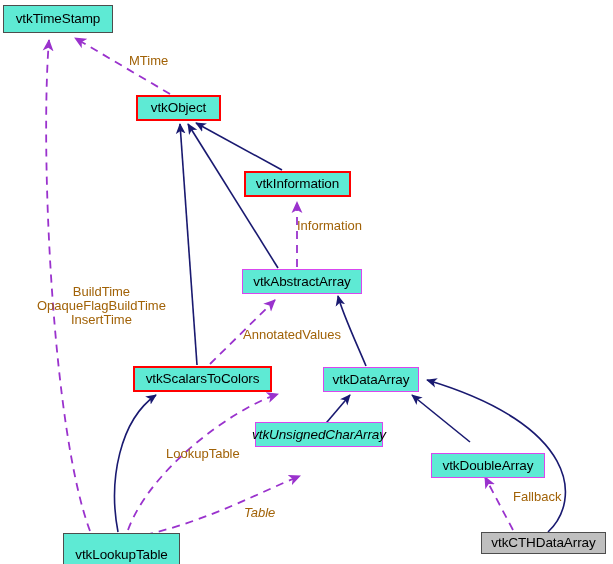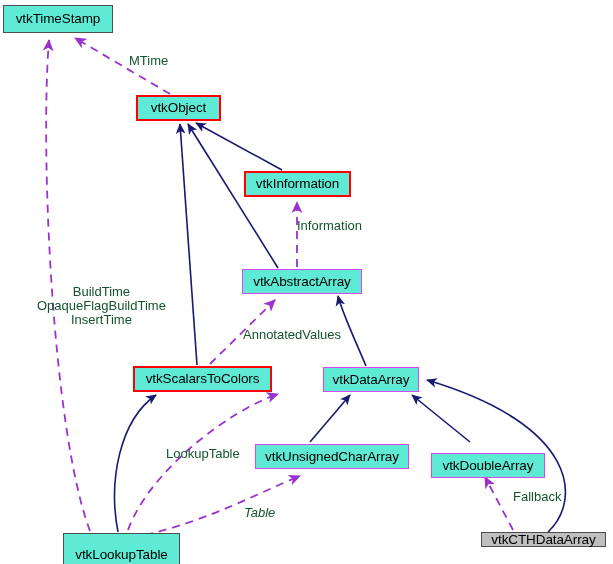--- a/index.html
+++ b/index.html
@@ -39,21 +39,21 @@
     white-space: nowrap;
     line-height: 1;
   }
   .node-box.border-black { border: 1px solid #d946ef; }
   .node-box.border-red   { border: 2px solid #ff0000; }
   .node-box.border-gray  { border: 1.6px solid #4d4d4d; }
   .node-box.fill-gray    { background: #bfbfbf; }
   .edge-label {
     position: absolute;
     font-size: 13px;
-    color: #14532d;
+    color: #a16207;
     white-space: pre;
     line-height: 14px;
     text-align: center;
     pointer-events: none;
   }
 </style>
 </head>
 <body>
 
 <div id="diagram-root">
@@ -95,27 +95,27 @@
   <div class="node-box border-red" style="left:136px; top:95px;  width:85px;  height:26px;">vtkObject</div>
 
   <div class="node-box border-red" style="left:244px; top:171px; width:107px; height:26px;">vtkInformation</div>
 
   <div class="node-box border-black" style="left:242px; top:269px; width:120px; height:25px;">vtkAbstractArray</div>
 
   <div class="node-box border-red" style="left:133px; top:366px; width:139px; height:26px;">vtkScalarsToColors</div>
 
   <div class="node-box border-black" style="left:323px; top:367px; width:96px;  height:25px;">vtkDataArray</div>
 
-  <div class="node-box border-black" style="left:255px; top:444px; width:154px; height:25px;">vtkUnsignedCharArray</div>
+  <div class="node-box border-black" style="left:255px; top:422px; width:128px; height:25px;font-style:italic;">vtkUnsignedCharArray</div>
 
   <div class="node-box border-black" style="left:431px; top:453px; width:114px; height:25px;">vtkDoubleArray</div>
 
   <div class="node-box border-gray" style="left:63px;  top:533px; width:117px; height:43px;">vtkLookupTable</div>
 
-  <div class="node-box border-gray fill-gray" style="left:481px; top:532px; width:125px; height:15px;">vtkCTHDataArray</div>
+  <div class="node-box border-gray fill-gray" style="left:481px; top:532px; width:125px; height:22px;">vtkCTHDataArray</div>
 
   <div class="edge-label" style="left:129px; top:54px;">MTime</div>
 
   <div class="edge-label" style="left:297px; top:219px;">Information</div>
 
   <div class="edge-label" style="left:37px; top:258px;margin-top:27px;">BuildTime
 OpaqueFlagBuildTime
 InsertTime</div>
 
   <div class="edge-label" style="left:243px; top:328px;">AnnotatedValues</div>

